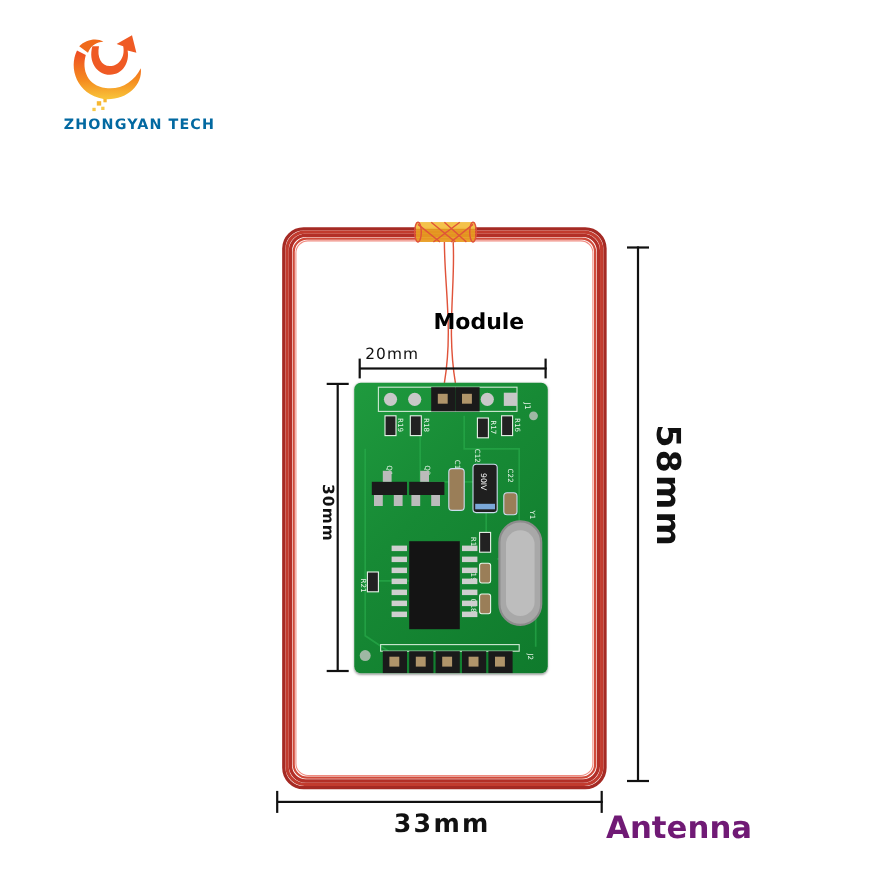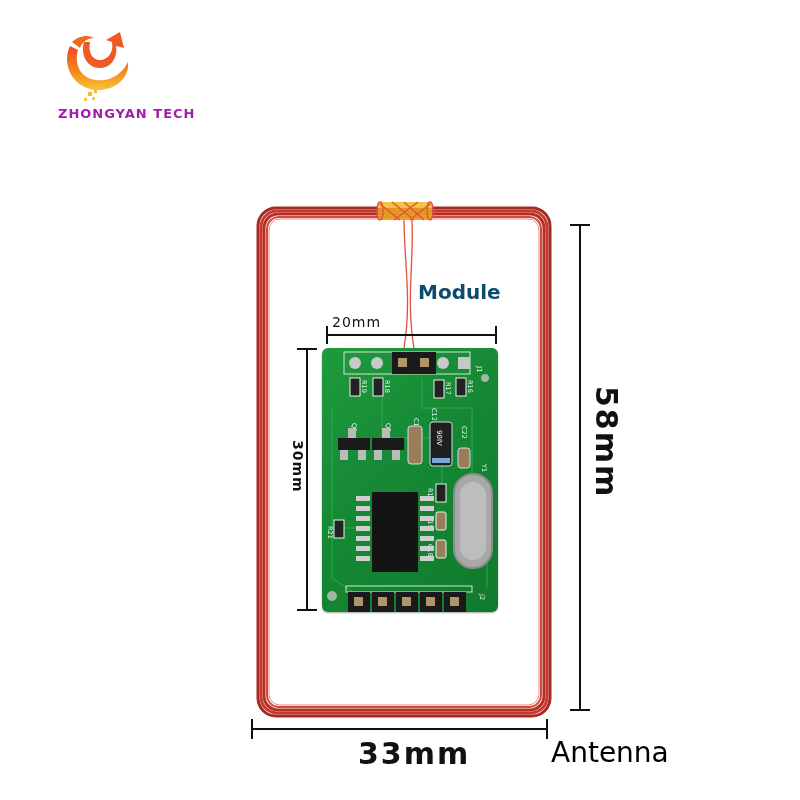--- a/index.html
+++ b/index.html
@@ -1,39 +1,39 @@
 <!DOCTYPE html>
 <html><head>
 <meta charset="utf-8">
 <style>
   html, body { margin:0; padding:0; background:#ffffff; }
   body { width:800px; height:800px; position:relative; overflow:hidden; font-family:"DejaVu Sans", sans-serif; }
   .abs { position:absolute; }
 
   
   .logo-mark { left:62px; top:28px; width:74px; height:76px; }
-  .logo-text { left:58px; top:106px; font-family:"DejaVu Sans", sans-serif; font-weight:bold; font-size:13px; letter-spacing:1px; color:#a21caf; white-space:nowrap; }
+  .logo-text { left:58px; top:106px; font-family:"DejaVu Sans", sans-serif; font-weight:bold; font-size:13px; letter-spacing:1px; color:#0369a1; white-space:nowrap; }
 
   
   .coil { left:254px; top:200px; width:300px; height:520px; }
 
   
   .pcb { left:322px; top:348px; width:176px; height:264px; border-radius:6px;
          background:linear-gradient(135deg,#1f9a3e 0%,#178a35 40%,#0f7a2c 100%);
          box-shadow:0 1px 2px rgba(0,0,0,.35); }
 
   
   .dim-line { background:#111; }
   .dim-label { color:#111; white-space:nowrap; }
   .label-20 { left:332px; top:314px; font-size:14px; font-weight:normal; letter-spacing:1px; }
   .label-30 { left:276px; top:465px; font-size:14px; font-weight:bold; letter-spacing:1px; transform:rotate(90deg); transform-origin:left top; }
   .label-58 { left:624px; top:386px; font-size:30px; font-weight:bold; letter-spacing:2px; transform:rotate(90deg); transform-origin:left top; }
-  .label-33 { left:358px; top:736px; font-size:30px; font-weight:bold; letter-spacing:2px; }
-  .label-module { left:418px; top:280px; font-size:20px; font-weight:bold; color:#0c4a6e; }
-  .label-antenna { left:551px; top:736px; font-size:28px; font-weight:normal; color:#000000; }
+  .label-33 { left:358px; top:736px; font-size:23px; font-weight:bold; letter-spacing:2px; }
+  .label-module { left:394px; top:280px; font-size:20px; font-weight:bold; color:#000000; }
+  .label-antenna { left:551px; top:736px; font-size:28px; font-weight:bold; color:#701a75; }
 </style>
 </head>
 <body>
 
 <div class="abs logo-mark">
   <svg width="74" height="76" viewBox="0 0 74 76">
     <defs>
       <linearGradient id="lg1" x1="0" y1="0" x2="0" y2="1">
         <stop offset="0" stop-color="#ee4a22"></stop>
         <stop offset="0.6" stop-color="#f58a1f"></stop>

